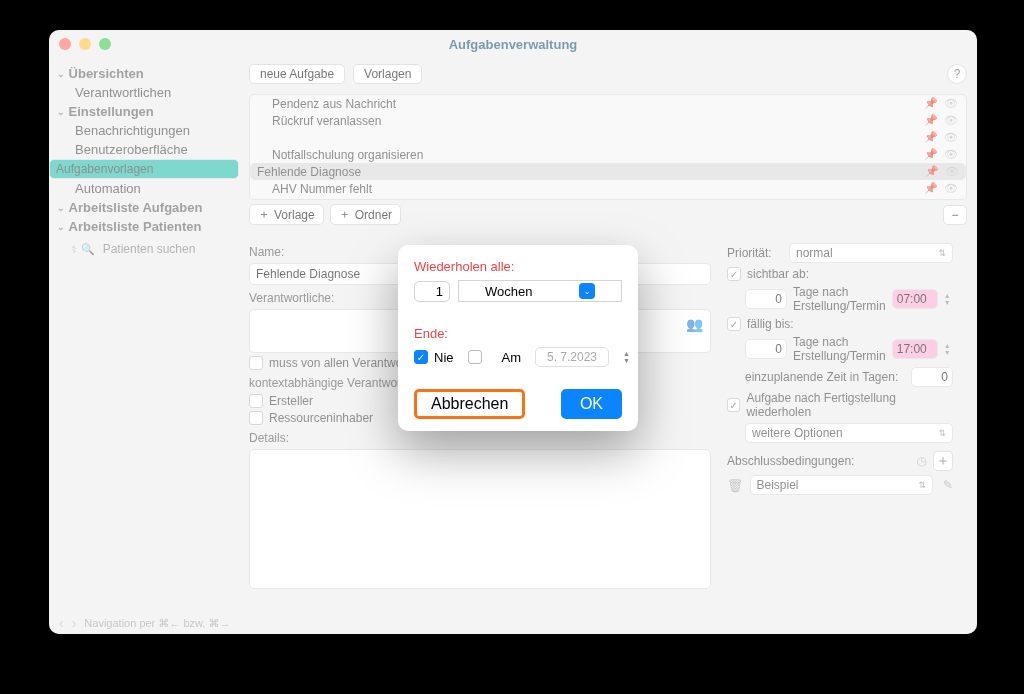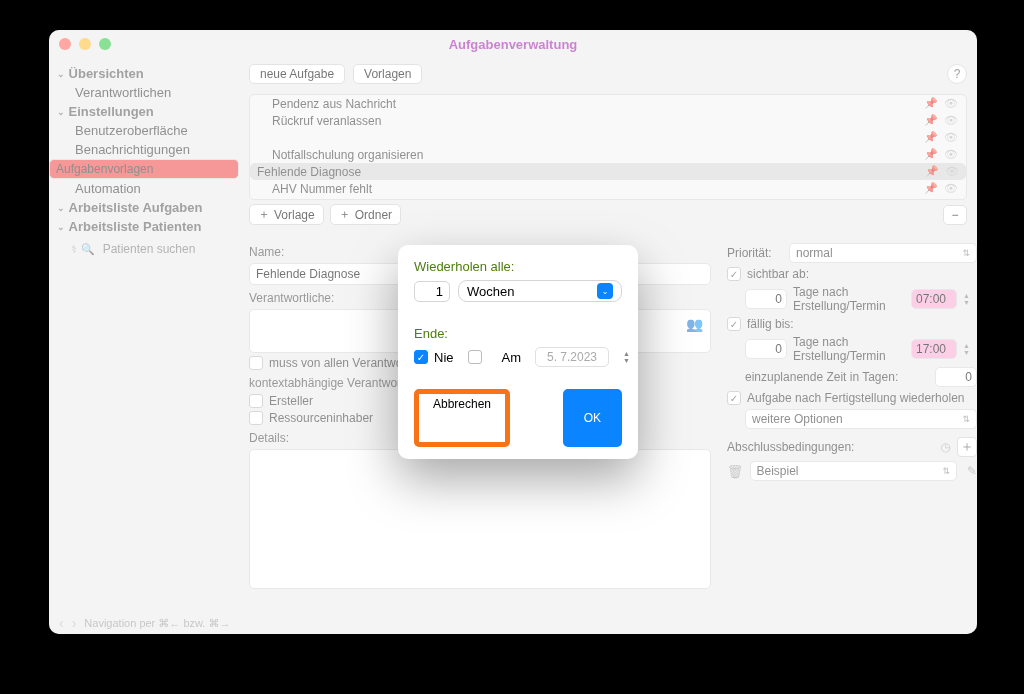--- a/index.html
+++ b/index.html
@@ -4,27 +4,27 @@
 <style>
 * { box-sizing: border-box; margin: 0; padding: 0; font-family: -apple-system, BlinkMacSystemFont, "Helvetica Neue", sans-serif; }
 body { background: #000; width: 1024px; height: 694px; overflow: hidden; position: relative; }
 .window { position: absolute; left: 49px; top: 30px; width: 928px; height: 604px; background: #ececec; border-radius: 10px; box-shadow: 0 20px 60px rgba(0,0,0,0.5); overflow: hidden; display: flex; flex-direction: column; }
 .titlebar { height: 28px; display: flex; align-items: center; padding: 0 10px; position: relative; }
 .traffic { display: flex; gap: 8px; }
 .dot { width: 12px; height: 12px; border-radius: 50%; }
 .dot.red { background: #ff5f57; }
 .dot.yellow { background: #febc2e; }
 .dot.green { background: #28c840; }
-.wtitle { position: absolute; left: 0; right: 0; text-align: center; font-size: 13px; font-weight: 600; color: #a21caf; }
+.wtitle { position: absolute; left: 0; right: 0; text-align: center; font-size: 13px; font-weight: 600; color: #0c4a6e; }
 .body { flex: 1; display: flex; overflow: hidden; }
 .sidebar { width: 190px; background: #ececec; padding: 6px 0; font-size: 13px; color: #333; overflow-y: auto; }
 .side-sec { display: flex; align-items: center; padding: 2px 8px; font-weight: 600; color: #555; gap: 4px; }
 .chev { font-size: 9px; color: #777; }
 .side-item { padding: 2px 8px 2px 26px; cursor: default; }
-.side-item.sel { background: #ef4444; }
+.side-item.sel { background: #14b8a6; }
 .side-search { margin: 4px 8px 4px 22px; display: flex; align-items: center; gap: 4px; }
 .side-search input { flex: 1; border: none; background: transparent; padding: 2px 4px; font-size: 12px; border-radius: 4px; }
 .main { flex: 1; display: flex; flex-direction: column; background: #ececec; overflow: hidden; }
 .toolbar { display: flex; align-items: center; padding: 6px 10px; gap: 8px; }
 .btn { background: #fff; border: 1px solid #ccc; border-radius: 5px; padding: 2px 10px; font-size: 12px; cursor: default; }
 .help { margin-left: auto; width: 20px; height: 20px; border: 1px solid #ccc; border-radius: 50%; display: flex; align-items: center; justify-content: center; font-size: 12px; color: #555; background: #fff; }
 .listbox { margin: 4px 10px 0 10px; border: 1px solid #d5d5d5; border-radius: 5px; background: #f4f4f4; height: 106px; overflow: hidden; position: relative; }
 .lrow { display: flex; align-items: center; padding: 1px 8px 1px 22px; font-size: 12px; color: #333; height: 17px; }
 .lrow.sel { background: #d6d6d6; }
 .licons { margin-left: auto; display: flex; gap: 6px; color: #b5b5b5; font-size: 11px; }
@@ -33,47 +33,47 @@
 .minus { margin-left: auto; width: 24px; height: 20px; background: #fff; border: 1px solid #ccc; border-radius: 5px; display: flex; align-items: center; justify-content: center; }
 .form-area { flex: 1; display: flex; overflow: hidden; }
 .left-form { flex: 1; padding: 10px 10px 10px 10px; font-size: 12px; color: #333; overflow: hidden; }
 .lab { margin: 6px 0 4px 0; color: #444; }
 .tin { width: 100%; background: #fff; border: 1px solid #d5d5d5; border-radius: 5px; padding: 3px 6px; font-size: 12px; }
 .tarea { width: 100%; background: #fff; border: 1px solid #d5d5d5; border-radius: 5px; height: 44px; position: relative; }
 .pplicn { position: absolute; right: 6px; top: 6px; color: #999; font-size: 14px; }
 .ck { display: flex; align-items: center; gap: 6px; margin: 3px 0; }
 .ckbox { width: 14px; height: 14px; border: 1px solid #bbb; border-radius: 3px; background: #fff; }
 .details { width: 100%; height: 140px; background: #fff; border: 1px solid #d5d5d5; border-radius: 5px; margin-top: 4px; }
-.right-form { width: 256px; padding: 10px 0 10px 6px; font-size: 12px; color: #333; }
+.right-form { width: 256px; padding: 10px 24px 10px 6px; font-size: 12px; color: #333; }
 .rrow { display: flex; align-items: center; gap: 6px; margin: 4px 0; }
 .sel { background: #fff; border: 1px solid #d5d5d5; border-radius: 5px; padding: 2px 6px; font-size: 12px; display: flex; align-items: center; justify-content: space-between; flex: 1; }
 .sel .ud { color: #888; font-size: 9px; }
 .ckon { width: 14px; height: 14px; border: 1px solid #bbb; border-radius: 3px; background: #fff; display: inline-flex; align-items: center; justify-content: center; font-size: 10px; color: #555; }
 .numfield { width: 42px; background: #fff; border: 1px solid #d5d5d5; border-radius: 5px; padding: 2px 4px; text-align: right; font-size: 12px; }
 .timefield { width: 46px; background: #f9a8d4; border: 1px solid #d5d5d5; border-radius: 5px; padding: 2px 4px; font-size: 12px; }
 .stepper { width: 14px; height: 20px; display: flex; flex-direction: column; justify-content: center; color: #888; font-size: 7px; line-height: 7px; }
 .trash { color: #999; font-size: 13px; }
 .pencil { color: #999; font-size: 12px; margin-left: 4px; }
 .addbox { width: 20px; height: 20px; border: 1px solid #ccc; border-radius: 4px; display: flex; align-items: center; justify-content: center; background: #fff; color: #666; font-size: 14px; }
 .navfoot { height: 22px; display: flex; align-items: center; padding: 0 10px; gap: 8px; font-size: 11px; color: #999; }
 .navarr { color: #bbb; font-size: 14px; }
 .dimmer { position: absolute; inset: 0; background: rgba(255,255,255,0.45); }
 .modal { position: absolute; left: 398px; top: 245px; width: 240px; background: #fff; border-radius: 10px; box-shadow: 0 20px 50px rgba(0,0,0,0.35); padding: 14px 16px 12px 16px; font-size: 13px; z-index: 10; }
-.modal .mlab { color: #4d7c0f; margin-bottom: 6px; }
+.modal .mlab { color: #ef4444; margin-bottom: 6px; }
 .mrow { display: flex; align-items: center; gap: 8px; }
 .mnum { width: 36px; border: 1px solid #d5d5d5; border-radius: 5px; padding: 2px 6px; text-align: right; font-size: 13px; }
-.msel { flex: 1; border: 1px solid #d5d5d5; border-radius: 9px; padding: 2px 8px; display: flex; align-items: center; justify-content: space-between; background: #fff; }
+.msel { flex: 1; border: 1px solid #d5d5d5; border-radius: 0; padding: 2px 26px; display: flex; align-items: center; justify-content: space-between; background: #fff; }
 .msel .dd { background: #0a84ff; color: #fff; border-radius: 4px; width: 16px; height: 16px; display: flex; align-items: center; justify-content: center; font-size: 8px; }
 .mgap { height: 24px; }
 .mck { width: 14px; height: 14px; border: 1px solid #bbb; border-radius: 3px; background: #fff; display: inline-flex; align-items: center; justify-content: center; }
 .mck.on { background: #0a84ff; border-color: #0a84ff; color: #fff; font-size: 10px; }
 .mdate { width: 74px; border: 1px solid #e0e0e0; border-radius: 5px; padding: 2px 4px; color: #aaa; font-size: 12px; text-align: center; }
 .mfoot { display: flex; justify-content: space-between; margin-top: 22px; }
-.mbtn { border: 5px solid #f97316; background: #fff; border-radius: 5px; padding: 3px 14px; font-size: 12px; }
-.mbtn.primary { background: #0a84ff; border-color: #0a84ff; color: #fff; padding: 17px 16px; }
+.mbtn { border: 3px solid #f97316; background: #fff; border-radius: 5px; padding: 3px 14px; font-size: 16px; }
+.mbtn.primary { background: #0a84ff; border-color: #0a84ff; color: #fff; padding: 3px 16px; }
 </style>
 </head>
 <body>
 
 <div class="window">
   <div class="titlebar">
     <div class="traffic">
       <div class="dot red"></div>
       <div class="dot yellow"></div>
       <div class="dot green"></div>
@@ -85,22 +85,22 @@
     <div class="sidebar">
       <div class="side-sec">
           <span class="chev">⌄</span>
           <span>Übersichten</span>
         </div>
       <div class="side-item">Verantwortlichen</div>
       <div class="side-sec">
           <span class="chev">⌄</span>
           <span>Einstellungen</span>
         </div>
+      <div class="side-item">Benachrichtigungen</div>
       <div class="side-item">Benutzeroberfläche</div>
-      <div class="side-item">Benachrichtigungen</div>
       <div class="side-item sel">Aufgabenvorlagen</div>
       <div class="side-item">Automation</div>
       <div class="side-sec">
           <span class="chev">⌄</span>
           <span>Arbeitsliste Aufgaben</span>
         </div>
       <div class="side-sec">
           <span class="chev">⌄</span>
           <span>Arbeitsliste Patienten</span>
         </div>

